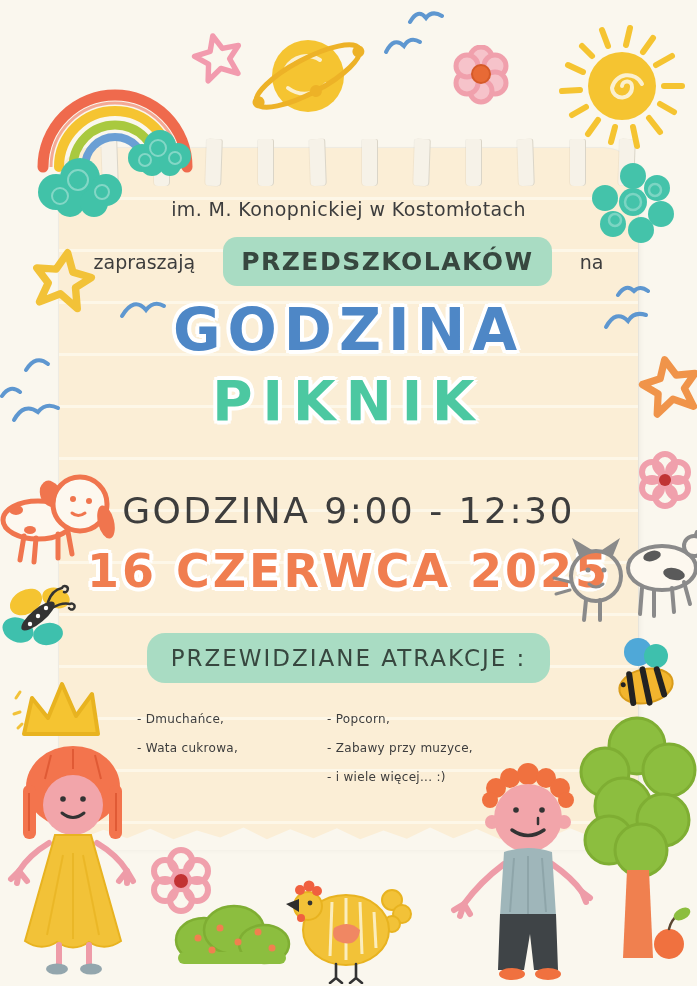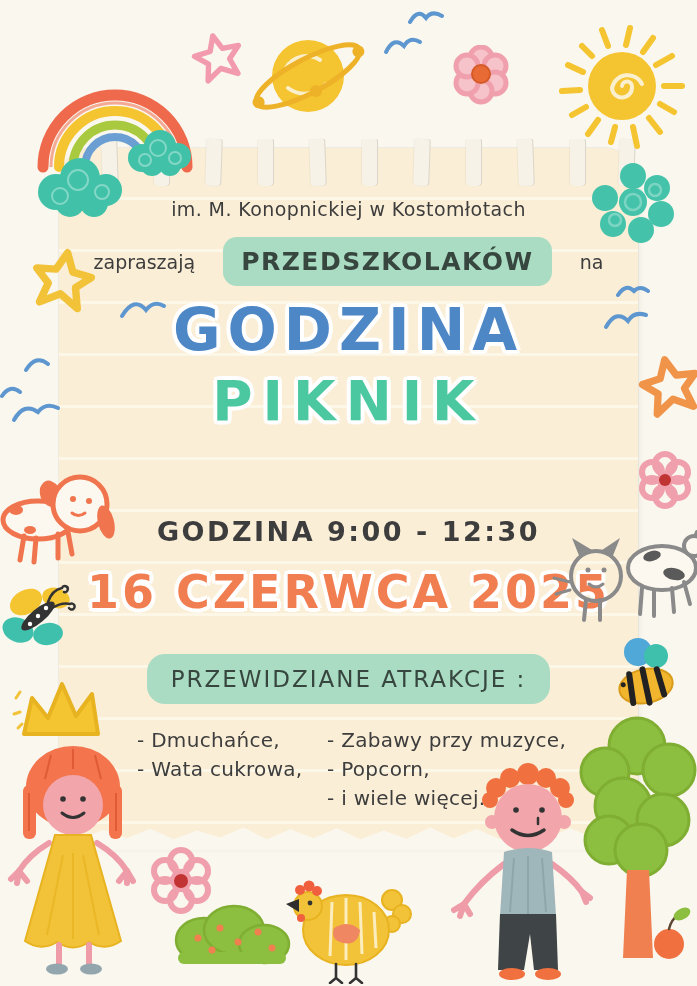--- a/index.html
+++ b/index.html
@@ -25,27 +25,27 @@
   .content{position:relative;z-index:3;padding-top:48px;text-align:center;color:var(--text-dark);}
   .intro{font-size:19px;line-height:27px;letter-spacing:.4px;font-weight:500;}
   .intro+.intro{margin-top:10px;}
   .invite-row{margin-top:14px;display:flex;align-items:center;justify-content:center;gap:28px;font-size:19px;}
   .badge-mint{display:inline-block;background:var(--badge-mint);color:#37473F;border-radius:14px;
     padding:10px 18px;font-size:25px;font-weight:600;letter-spacing:1.5px;}
   .title-blue{margin-top:12px;font-size:58px;line-height:64px;font-weight:800;letter-spacing:7px;color:var(--title-blue);
     text-shadow:-3px -3px 0 #fff,3px -3px 0 #fff,-3px 3px 0 #fff,3px 3px 0 #fff,0 -4px 0 #fff,0 4px 0 #fff,-4px 0 0 #fff,4px 0 0 #fff;}
   .title-green{margin-top:8px;font-size:55px;line-height:62px;font-weight:800;letter-spacing:10px;color:var(--title-green);
     text-shadow:-3px -3px 0 #fff,3px -3px 0 #fff,-3px 3px 0 #fff,3px 3px 0 #fff,0 -4px 0 #fff,0 4px 0 #fff,-4px 0 0 #fff,4px 0 0 #fff;}
-  .time{margin-top:84px;font-size:27px;line-height:32px;letter-spacing:2.5px;font-weight:700;}
+  .time{margin-top:63px;font-size:36px;line-height:32px;letter-spacing:2.5px;font-weight:400;}
   .date{margin-top:18px;font-size:46px;line-height:52px;font-weight:800;letter-spacing:3px;color:var(--date-orange);
     text-shadow:-3px -3px 0 #fff,3px -3px 0 #fff,-3px 3px 0 #fff,3px 3px 0 #fff,0 -4px 0 #fff,0 4px 0 #fff,-4px 0 0 #fff,4px 0 0 #fff;}
   .badge-attr{display:inline-block;margin-top:36px;background:var(--badge-mint);color:#37473F;border-radius:18px;
     padding:12px 24px;font-size:23px;font-weight:400;letter-spacing:2px;}
   .lists{margin-top:22px;display:flex;text-align:left;padding-left:78px;}
-  .list-col{font-size:20px;line-height:29px;letter-spacing:.3px;}
+  .list-col{font-size:12px;line-height:29px;letter-spacing:.3px;}
   .list-col.left{width:190px;}
 </style>
 </head>
 <body>
 
 <div class="poster">
 
   <div class="paper">
     <div class="fringe" style="left:43px;transform:rotate(-2deg)"></div>
     <div class="fringe" style="left:95px"></div>
@@ -72,22 +72,22 @@
       <h2 class="date">16 CZERWCA 2025</h2>
       <div>
         <span class="badge-attr">PRZEWIDZIANE ATRAKCJE :</span>
       </div>
       <div class="lists">
         <div class="list-col left">
             <div>- Dmuchańce,</div>
             <div>- Wata cukrowa,</div>
           </div>
         <div class="list-col right">
+            <div>- Popcorn,</div>
             <div>- Zabawy przy muzyce,</div>
-            <div>- Popcorn,</div>
             <div>- i wiele więcej... :)</div>
           </div>
       </div>
     </div>
     <div class="torn-edge"></div>
   </div>
 
   <div class="doodle" style="left:20px;top:35px">
     <svg width="175" height="140" viewBox="0 0 175 140" fill="none">
       <path d="M23 132 A72 72 0 0 1 167 132" stroke="#EF6A4D" stroke-width="11" stroke-linecap="round"></path>

